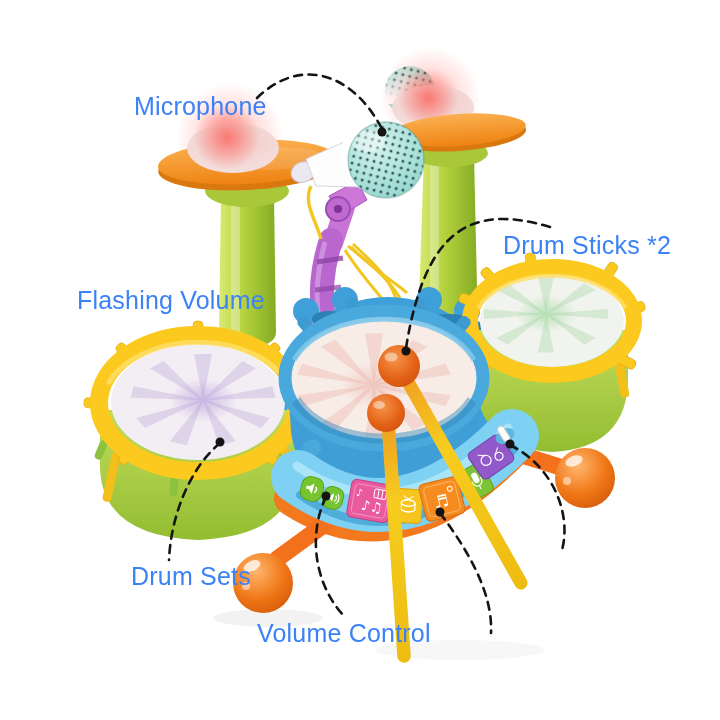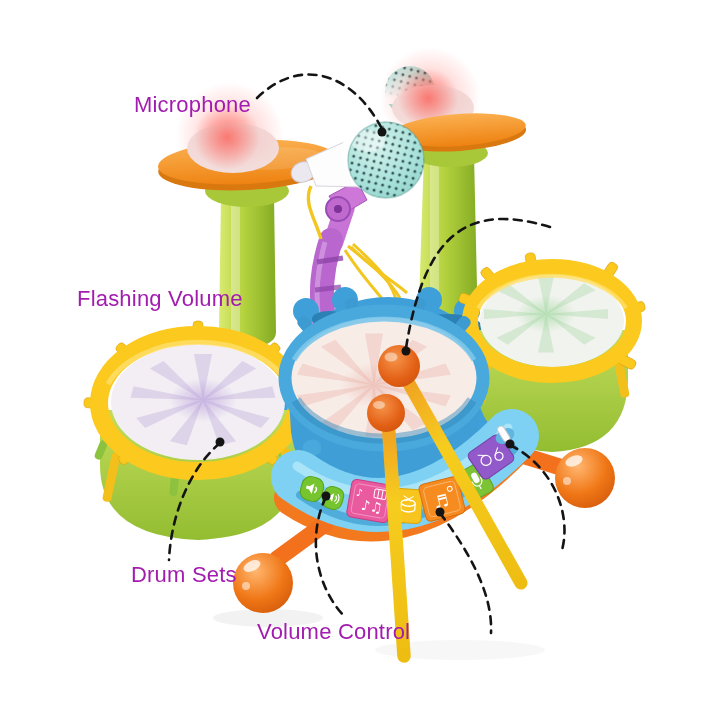--- a/index.html
+++ b/index.html
@@ -2,21 +2,21 @@
 <html><head>
 <meta charset="utf-8">
 <style>
   html,body{margin:0;padding:0;background:#fff;}
   .stage{
     position:relative;width:720px;height:720px;background:#ffffff;overflow:hidden;
     font-family:"Liberation Sans", sans-serif;
   }
   .stage svg{position:absolute;left:0;top:0;}
   .callout{
-    position:absolute;font-size:22px;color:#a21caf;white-space:nowrap;
+    position:absolute;font-size:25px;color:#3b82f6;white-space:nowrap;
     letter-spacing:.2px;
   }
 </style>
 </head>
 <body>
 
 <div class="stage">
 
 <svg width="720" height="720" viewBox="0 0 720 720">
   <defs>
@@ -364,17 +364,18 @@
     <circle cx="382" cy="132" r="4.5"></circle>
     <circle cx="406" cy="351" r="4.5"></circle>
     <circle cx="220" cy="442" r="4.5"></circle>
     <circle cx="326" cy="496" r="4.5"></circle>
     <circle cx="440" cy="512" r="4.5"></circle>
     <circle cx="510" cy="444" r="4.5"></circle>
   </g>
 </svg>
 
 <div class="callout" style="left:134px;top:92px">Microphone</div>
+<div class="callout" style="left:503px;top:231px">Drum Sticks *2</div>
 <div class="callout" style="left:77px;top:286px">Flashing Volume</div>
 <div class="callout" style="left:131px;top:562px">Drum Sets</div>
 <div class="callout" style="left:257px;top:619px">Volume Control</div>
 
 </div>
 
 </body></html>

